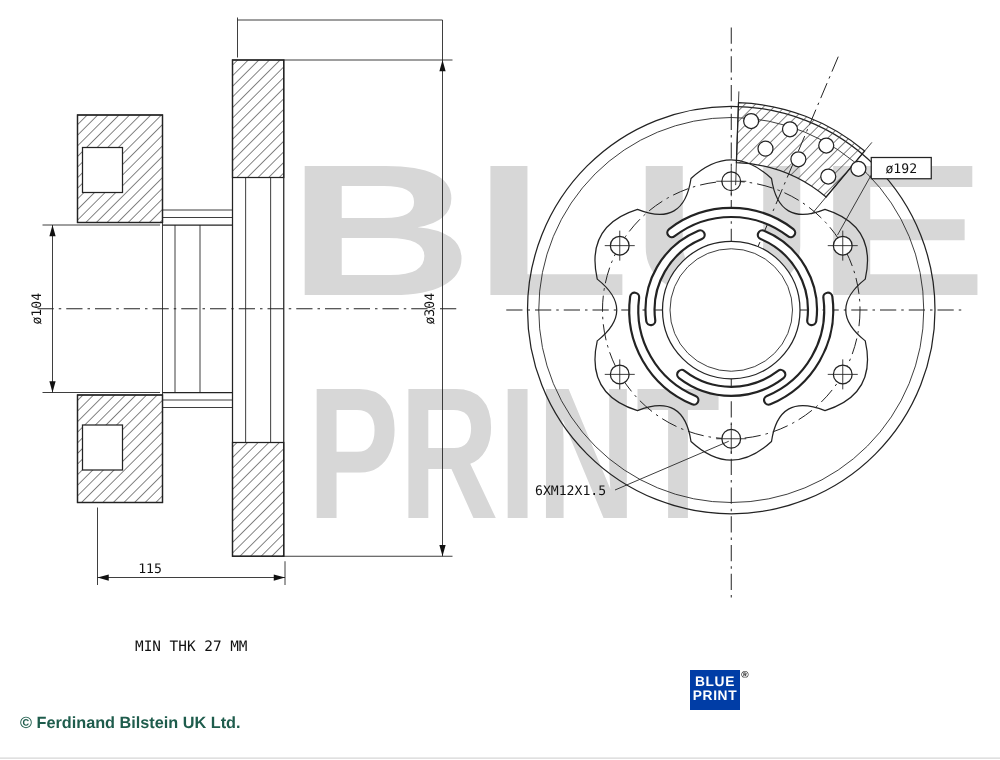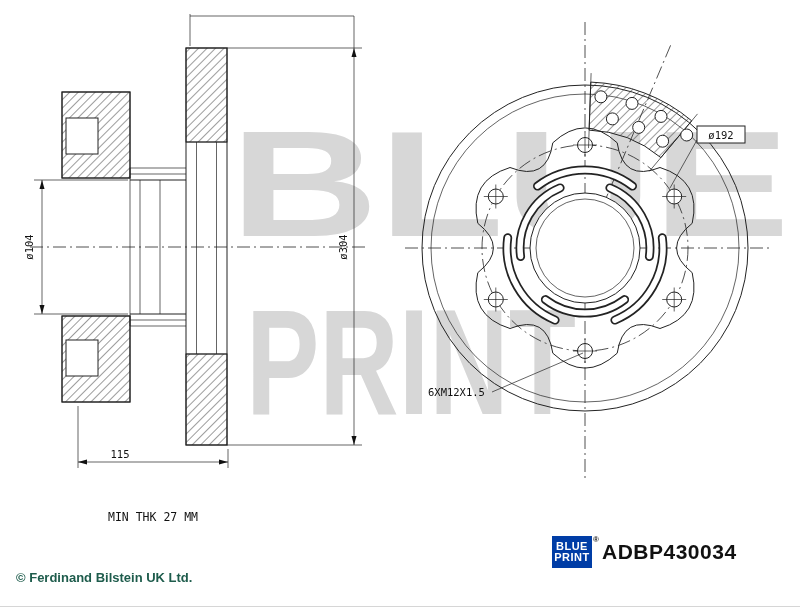--- a/index.html
+++ b/index.html
@@ -231,16 +231,15 @@
   </svg>
 
   <div class="footer-copyright">© Ferdinand Bilstein UK Ltd.</div>
 
   <div class="logo">
     <span>BLUE</span>
     <span>PRINT</span>
   </div>
   <span class="reg">®</span>
 
-  <div class="partno">ADBP430034</div>
 
   <div class="bottom-rule"></div>
 </div>
 
 </body></html>

